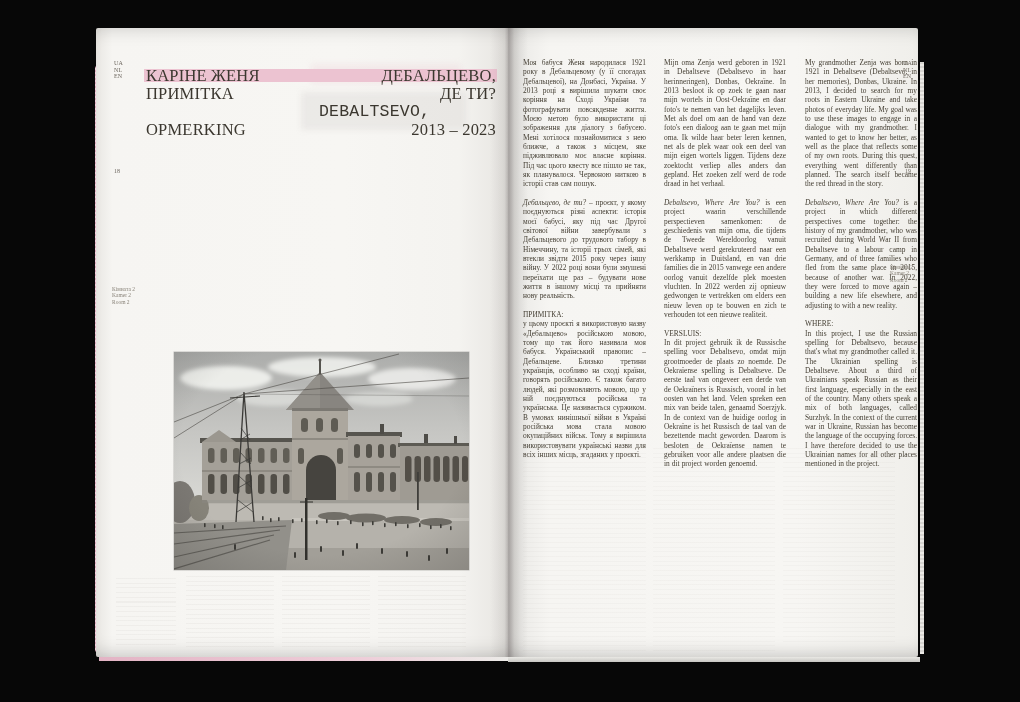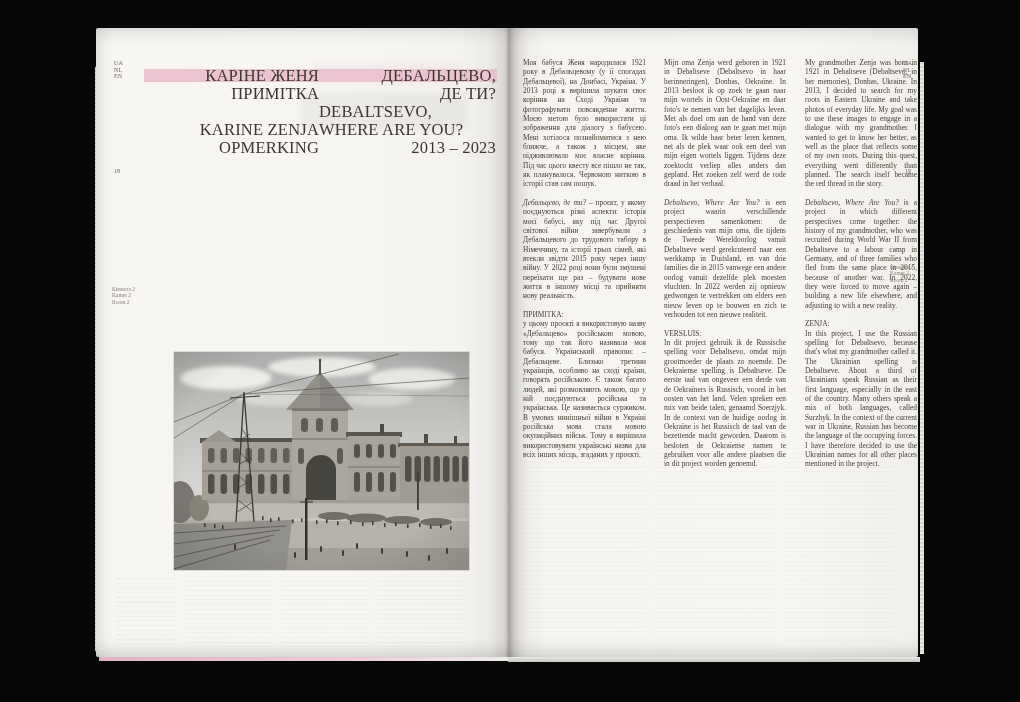--- a/index.html
+++ b/index.html
@@ -48,23 +48,23 @@
   
   .marker { position:absolute; font-size:6px; line-height:6.6px; color:#6e6860; letter-spacing:.2px; }
   .marker span { display:block; }
   .page-num { position:absolute; font-size:6px; color:#6e6860; }
   .room { position:absolute; font-size:5.5px; line-height:6.3px; color:#8a847a; }
   .room span { display:block; }
 
   
   .title-block { position:absolute; left:50px; top:39px; width:350px; color:#3b372f; font-size:16.5px; letter-spacing:.2px; }
   .hl-bar { position:absolute; left:-2px; top:2px; width:353px; height:13px; }
-  .t-row { position:relative; display:flex; justify-content:flex-end; height:18px; line-height:18px; white-space:nowrap;margin-left:20px; }
+  .t-row { position:relative; display:flex; justify-content:space-between; height:18px; line-height:18px; white-space:nowrap; }
   .t-cell-r { width:177px; text-align:right; }
-  .t-cell-l2 { width:177px; text-align:left; }
+  .t-cell-l2 { width:177px; text-align:left;font-family:Liberation Mono, monospace; }
 
   
   .ghost {
     position:absolute; opacity:.42;
     background:repeating-linear-gradient(to bottom, rgba(115,105,98,.13) 0px, rgba(115,105,98,.13) 1px, rgba(0,0,0,0) 1px, rgba(0,0,0,0) 4.7px);
   }
   .ghost-soft { opacity:.28; }
   .ghost-pink { position:absolute; background:rgba(231,186,202,.20); filter:blur(3px); }
   .ghost-gray { position:absolute; background:rgba(140,132,124,.10); filter:blur(3px); }
 
@@ -117,24 +117,20 @@
           <span>КАРІНЕ ЖЕНЯ</span>
           <span class="t-cell-r">ДЕБАЛЬЦЕВО,</span>
         </div>
         <div class="t-row">
           <span>ПРИМІТКА</span>
           <span class="t-cell-r">ДЕ ТИ?</span>
         </div>
         <div class="t-row">
           <span></span>
           <span class="t-cell-l2">DEBALTSEVO,</span>
-        </div>
-        <div class="t-row">
-          <span>KARINE ZENJA</span>
-          <span class="t-cell-l2">WHERE ARE YOU?</span>
         </div>
         <div class="t-row">
           <span>OPMERKING</span>
           <span class="t-cell-r">2013 – 2023</span>
         </div>
       </div>
 
       <figure class="photo" aria-label="Black-and-white photograph of a railway station square with an arched station building, lattice overhead-line mast, tracks and passers-by">
         <svg viewBox="0 0 295 218" width="100%" height="100%" preserveAspectRatio="none" role="img">
           <defs>
@@ -325,21 +321,21 @@
       <div class="col col-nl" lang="nl">
         <p>Mijn oma Zenja werd geboren in 1921 in Debaltseve (Debaltsevo in haar herinneringen), Donbas, Oekraïne. In 2013 besloot ik op zoek te gaan naar mijn wortels in Oost-Oekraïne en daar foto's te nemen van het dagelijks leven. Met als doel om aan de hand van deze foto's een dialoog aan te gaan met mijn oma. Ik wilde haar beter leren kennen, net als de plek waar ook een deel van mijn eigen wortels liggen. Tijdens deze zoektocht verliep alles anders dan gepland. Het zoeken zelf werd de rode draad in het verhaal.</p>
         <p><em>Debaltsevo, Where Are You?</em><span> is een project waarin verschillende perspectieven samenkomen: de geschiedenis van mijn oma, die tijdens de Tweede Wereldoorlog vanuit Debaltseve werd gerekruteerd naar een werkkamp in Duitsland, en van drie families die in 2015 vanwege een andere oorlog vanuit dezelfde plek moesten vluchten. In 2022 werden zij opnieuw gedwongen te vertrekken om elders een nieuw leven op te bouwen en zich te verhouden tot een nieuwe realiteit.</span></p>
         <p class="nh">VERSLUIS:</p>
         <p class="nt">In dit project gebruik ik de Russische spelling voor Debaltsevo, omdat mijn grootmoeder de plaats zo noemde. De Oekraïense spelling is Debaltseve. De eerste taal van ongeveer een derde van de Oekraïners is Russisch, vooral in het oosten van het land. Velen spreken een mix van beide talen, genaamd Soerzjyk. In de context van de huidige oorlog in Oekraïne is het Russisch de taal van de bezettende macht geworden. Daarom is besloten de Oekraïense namen te gebruiken voor alle andere plaatsen die in dit project worden genoemd.</p>
       </div>
 
       <div class="col col-en" lang="en">
         <p>My grandmother Zenja was born in 1921 in Debaltseve (Debaltsevo, in her memories), Donbas, Ukraine. In 2013, I decided to search for my roots in Eastern Ukraine and take photos of everyday life. My goal was to use these images to engage in a dialogue with my grandmother. I wanted to get to know her better, as well as the place that reflects some of my own roots. During this quest, everything went differently than planned. The search itself became the red thread in the story.</p>
         <p><em>Debaltsevo, Where Are You?</em><span> is a project in which different perspectives come together: the history of my grandmother, who was recruited during World War II from Debaltseve to a labour camp in Germany, and of three families who fled from the same place in 2015, because of another war. In 2022, they were forced to move again – building a new life elsewhere, and adjusting to with a new reality.</span></p>
-        <p class="nh">ZENJA:</p>
+        <p class="nh">WHERE:</p>
         <p class="nt">In this project, I use the Russian spelling for Debaltsevo, because that's what my grandmother called it. The Ukrainian spelling is Debaltseve. About a third of Ukrainians speak Russian as their first language, especially in the east of the country. Many others speak a mix of both languages, called Surzhyk. In the context of the current war in Ukraine, Russian has become the language of the occupying forces. I have therefore decided to use the Ukrainian names for all other places mentioned in the project.</p>
       </div>
 
       <div class="marker" style="left:395px; top:32px;">
         <span>UA</span>
         <span>NL</span>
         <span>EN</span>
       </div>
       <div class="page-num" style="left:397px; top:140px;">19</div>
       <div class="room" style="left:382px; top:236px;">

